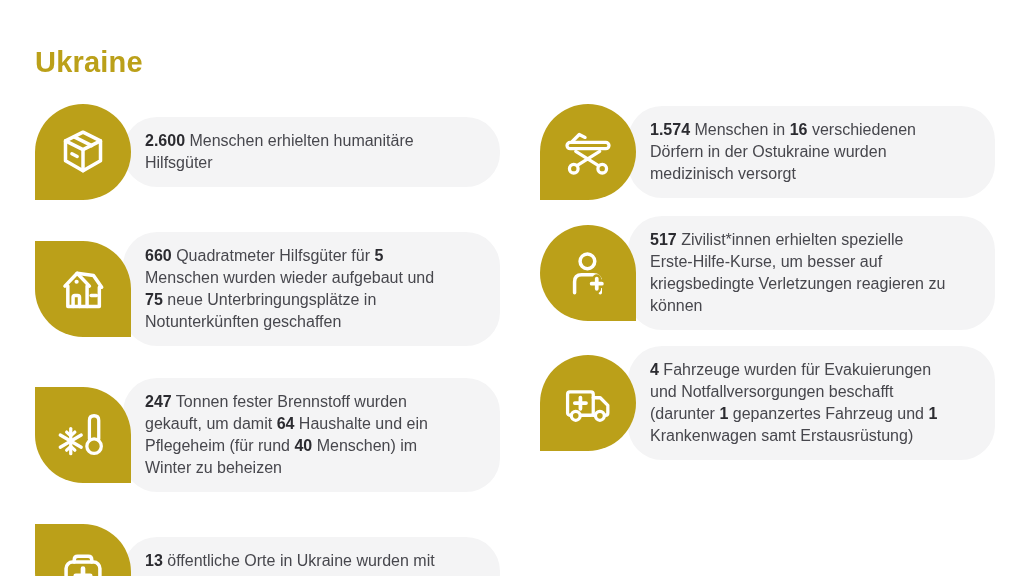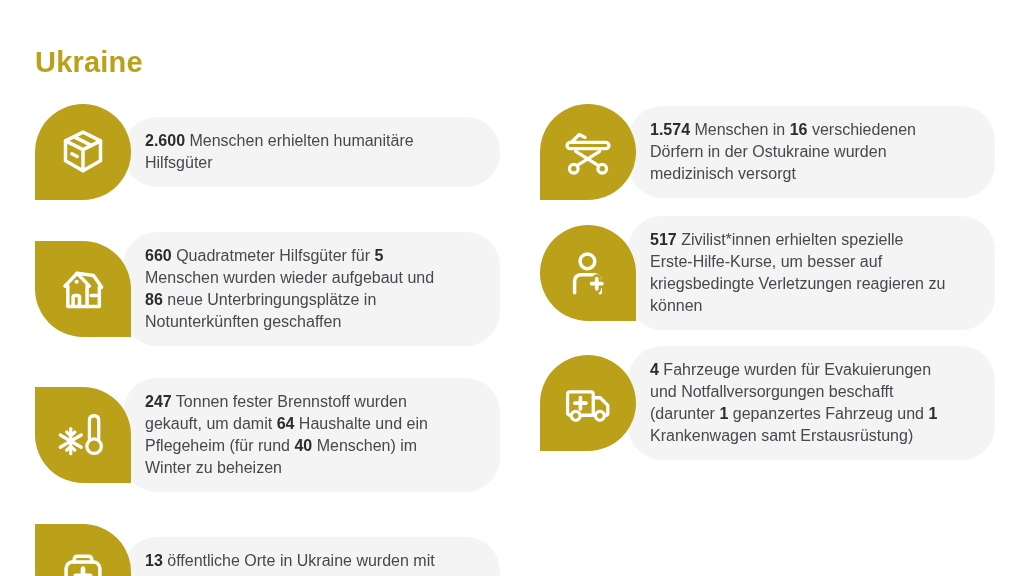--- a/index.html
+++ b/index.html
@@ -84,21 +84,21 @@
                 <path d="M8.5 21.5 L19 10.5 L29.5 21.5"></path>
                 <path d="M19 10.5 L33 12.5 L40 22.5"></path>
                 <path d="M27.5 21.5 V39"></path>
                 <path d="M15.5 39 V31 Q15.5 29.5 17 29.5 H19.5 Q21 29.5 21 31 V39"></path>
                 <path d="M18.5 17.8 h0.01" stroke-width="3.6"></path>
                 <path d="M31 29.5 h4.5"></path>
               </g>
             </svg>
           </div>
           <div class="card">
-            <p><b>660</b><span> Quadratmeter Hilfsgüter für </span><b>5</b><span> Menschen wurden wieder aufgebaut und </span><b>86</b><span> neue Unterbringungsplätze in Notunterkünften geschaffen</span></p>
+            <p><b>660</b><span> Quadratmeter Hilfsgüter für </span><b>5</b><span> Menschen wurden wieder aufgebaut und </span><b>75</b><span> neue Unterbringungsplätze in Notunterkünften geschaffen</span></p>
           </div>
         </div>
         <div class="row">
           <div class="blob sharp-tl-br">
             <svg viewBox="0 0 48 48">
               <g fill="none" stroke="#FFFFFF" stroke-width="2.8" stroke-linecap="round" stroke-linejoin="round">
                 <path d="M13.5 18.5 V40"></path>
                 <path d="M4.5 24 L22.5 34.5"></path>
                 <path d="M22.5 24 L4.5 34.5"></path>
                 <path d="M10 21.5 L13.5 24.8 L17 21.5"></path>

